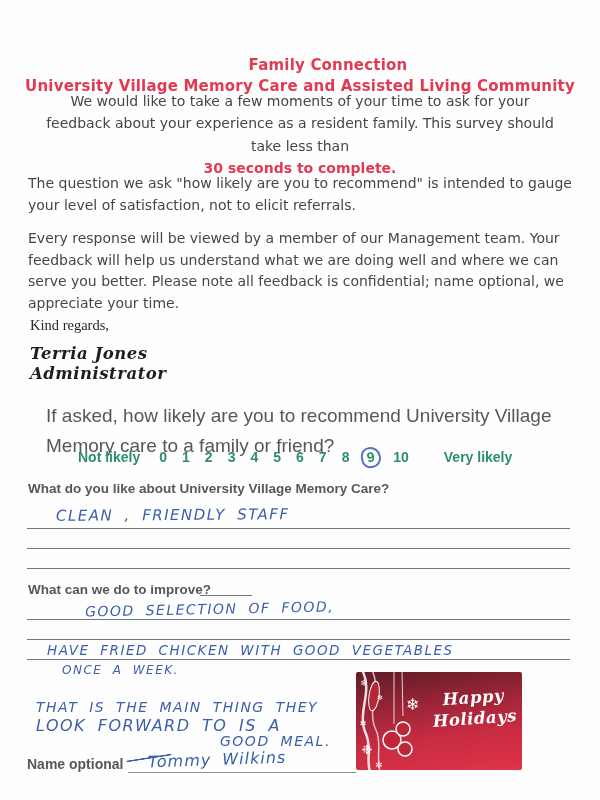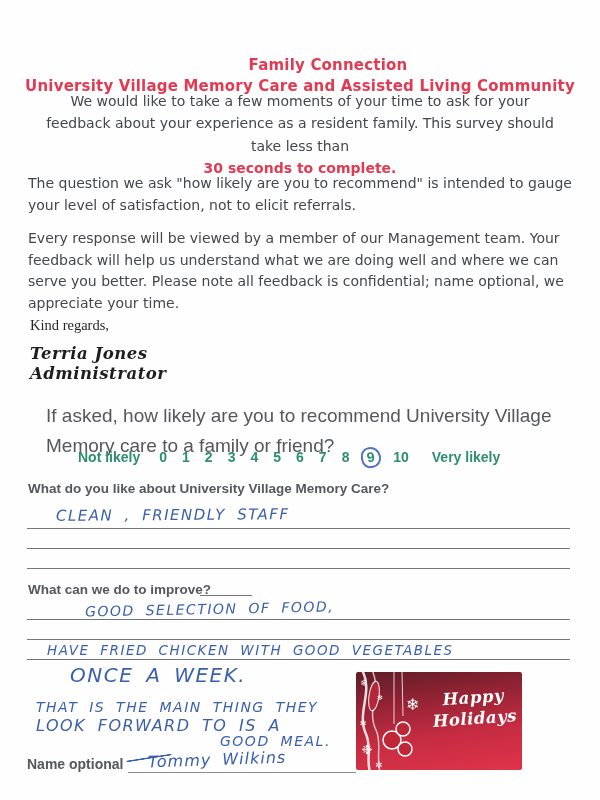--- a/index.html
+++ b/index.html
@@ -27,21 +27,21 @@
   .sig2{top:364px;}
 
   .q-text{position:absolute;font-family:"Liberation Sans",sans-serif;color:#54575b;}
   .rating-q{top:401px;left:46px;width:528px;font-size:19px;line-height:1.6;}
 
   .rating-row{position:absolute;top:449px;left:78px;display:flex;align-items:center;gap:15px;
               font-family:"Liberation Sans",sans-serif;font-weight:bold;font-size:14px;color:#2d8d72;}
   .rating-row .num{display:inline-block;text-align:center;}
   .scale-label{white-space:nowrap;}
   .lbl-low{margin-right:4px;}
-  .lbl-high{margin-left:8px;}
+  .lbl-high{margin-left:20px;}
   .circled{border:2px solid #5472bd;border-radius:50% 60% 55% 50%;padding:0 4px 1px 4px;
            margin:-3px -3px;transform:rotate(-10deg);}
 
   .q-label{position:absolute;font-family:"Liberation Sans",sans-serif;font-weight:bold;
            color:#54575b;font-size:13.5px;}
   .like-label{top:481px;left:28px;}
   .improve-label{top:582px;left:28px;}
   .name-label{top:756px;left:27px;font-size:14px;}
 
   .rule{position:absolute;left:27px;width:543px;height:0;border-top:1.6px solid #74777a;}
@@ -113,21 +113,21 @@
   <div class="rule" style="top:568px"></div>
 
   <div class="q-label improve-label">What can we do to improve?</div>
   <div class="blank-seg"></div>
   <div class="rule" style="top:619px"></div>
   <div class="rule" style="top:639px"></div>
   <div class="rule" style="top:659px"></div>
 
   <div class="hw" style="top:601px;left:85px;font-size:14px;transform:rotate(-1.2deg)">GOOD SELECTION OF FOOD,</div>
   <div class="hw" style="top:642px;left:47px;font-size:13.5px">HAVE FRIED CHICKEN WITH GOOD VEGETABLES</div>
-  <div class="hw" style="top:663px;left:70px;font-size:20px">ONCE A WEEK.</div>
+  <div class="hw" style="top:663px;left:62px;font-size:12px">ONCE A WEEK.</div>
   <div class="hw" style="top:699px;left:36px;font-size:14px">THAT IS THE MAIN THING THEY</div>
   <div class="hw" style="top:716px;left:36px;font-size:16px">LOOK FORWARD TO IS A</div>
   <div class="hw" style="top:733px;left:220px;font-size:14px">GOOD MEAL.</div>
 
   <div class="q-label name-label">Name optional</div>
   <div class="name-underline"></div>
   <div class="pen-stroke"></div>
   <div class="hw hw-name">Tommy Wilkins</div>
 
   <div class="card">

